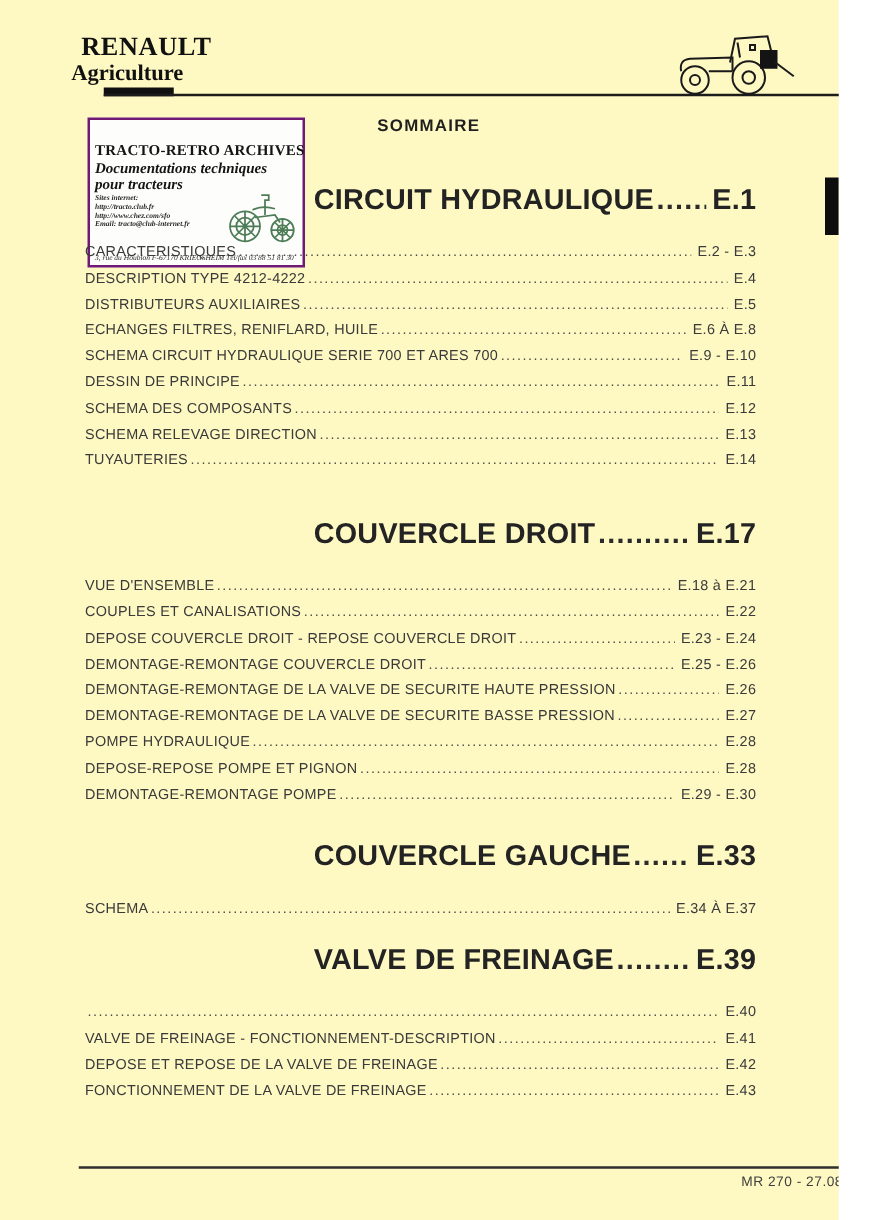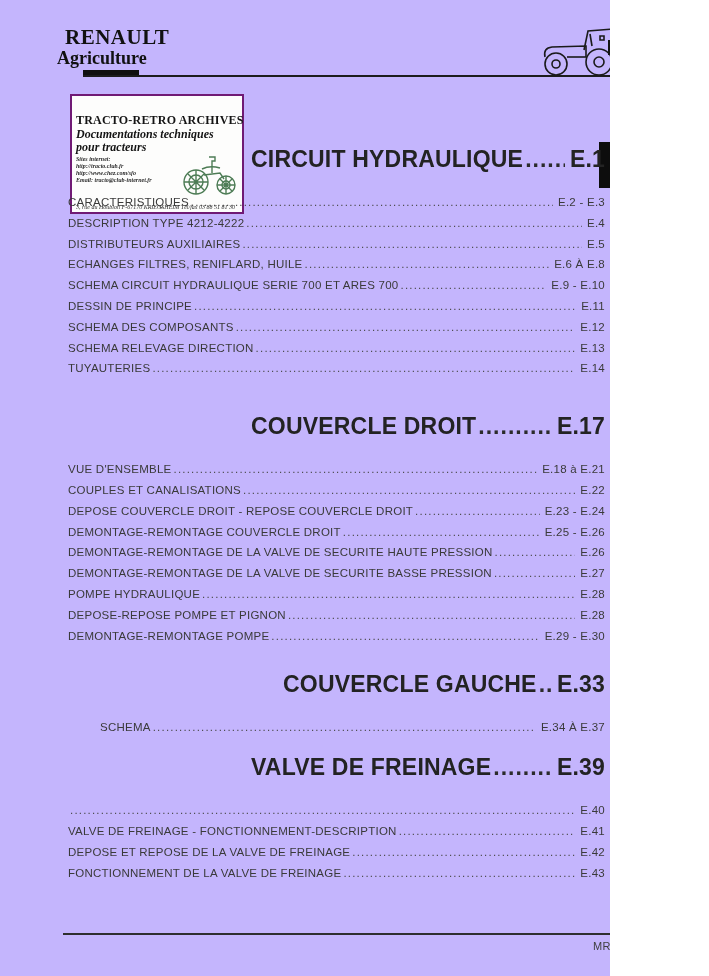--- a/index.html
+++ b/index.html
@@ -1,19 +1,19 @@
 <!DOCTYPE html>
 <html><head>
 <meta charset="utf-8">
 <style>
   html,body{margin:0;padding:0;background:#ffffff;}
   .page{
     position:relative;
-    width:610px;height:976px;
-    background:#c4b5fd;
+    width:671px;height:976px;
+    background:#fef9c3;
     font-family:"Liberation Sans",sans-serif;
     overflow:hidden;
   }
   
   .brand{position:absolute;left:57px;top:27px;line-height:1;color:#111;}
   .brand .b1{font-family:"Liberation Serif",serif;font-weight:bold;font-size:21px;letter-spacing:.5px;margin-left:8px;}
   .brand .b2{font-family:"Liberation Serif",serif;font-weight:bold;font-size:18px;margin-top:1px;}
   .brand-bar{position:absolute;left:83px;top:70px;width:56px;height:7px;background:#101010;}
   .header-rule{position:absolute;left:83px;top:75px;width:617px;height:2px;background:#1c1c1c;}
   .tractor{position:absolute;left:540px;top:24px;}
@@ -34,21 +34,21 @@
   .stamp-tractor{position:absolute;right:2px;bottom:11px;}
   
   .edge-tab{position:absolute;right:0;top:142px;width:11px;height:46px;background:#0d0d0d;}
   
   .toc{position:absolute;left:68px;top:146px;width:537px;color:#3a3a3a;}
   .toc-heading{display:flex;align-items:baseline;padding-left:183px;
     font-weight:bold;font-size:23px;letter-spacing:.2px;color:#232323;
     height:22px;margin:0 0 28px 0;}
   .toc-section:nth-of-type(2) .toc-heading{}
   .toc-section:nth-of-type(2){margin-top:30px;}
-  .toc-section:nth-of-type(3){margin-top:21px;margin-left:32px;}
+  .toc-section:nth-of-type(3){margin-top:21px;}
   .toc-section:nth-of-type(4){margin-top:12px;}
   .toc-row{display:flex;align-items:baseline;height:20.8px;font-size:11.5px;letter-spacing:.25px;}
   .lbl{white-space:nowrap;}
   .pg{white-space:nowrap;padding-left:3px;}
   .lead{flex:1 1 auto;overflow:hidden;white-space:nowrap;margin:0 2px;color:#4a4a4a;}
   .lead::after{content:"....................................................................................................................................................................................................";letter-spacing:1.2px;}
   .toc-heading .lead{color:#2b2b2b;}
   .toc-heading .lead::after{letter-spacing:1px;}
   
   .footer-rule{position:absolute;left:63px;top:933px;width:637px;height:2px;background:#2e2e2e;}
@@ -78,20 +78,21 @@
       <path class="ln" d="M5,33 Q3,24 12,23 L46,22 L46,33"></path>
       <path class="ln" d="M44,26 L48,7 L74,5 L79,25"></path>
       <path class="ln" d="M50,10 L52,22"></path>
       <rect x="68" y="16" width="14" height="15" fill="#141414"></rect>
       <path class="ln" d="M60,12 l4,0 l0,4 l-4,0 z" fill="#141414"></path>
       <path class="ln" d="M79,25 L95,37"></path>
       <path class="ln" d="M27,33 L46,33"></path>
     </svg>
   </span>
 
+  <div class="page-title">SOMMAIRE</div>
 
   <div class="stamp">
     <div class="s-title">TRACTO-RETRO ARCHIVES</div>
     <div class="s-sub">
       <span>Documentations techniques</span><br>
       <span>pour tracteurs</span>
     </div>
     <div class="s-small">
       <div>Sites internet:</div>
       <div>http://tracto.club.fr</div>

